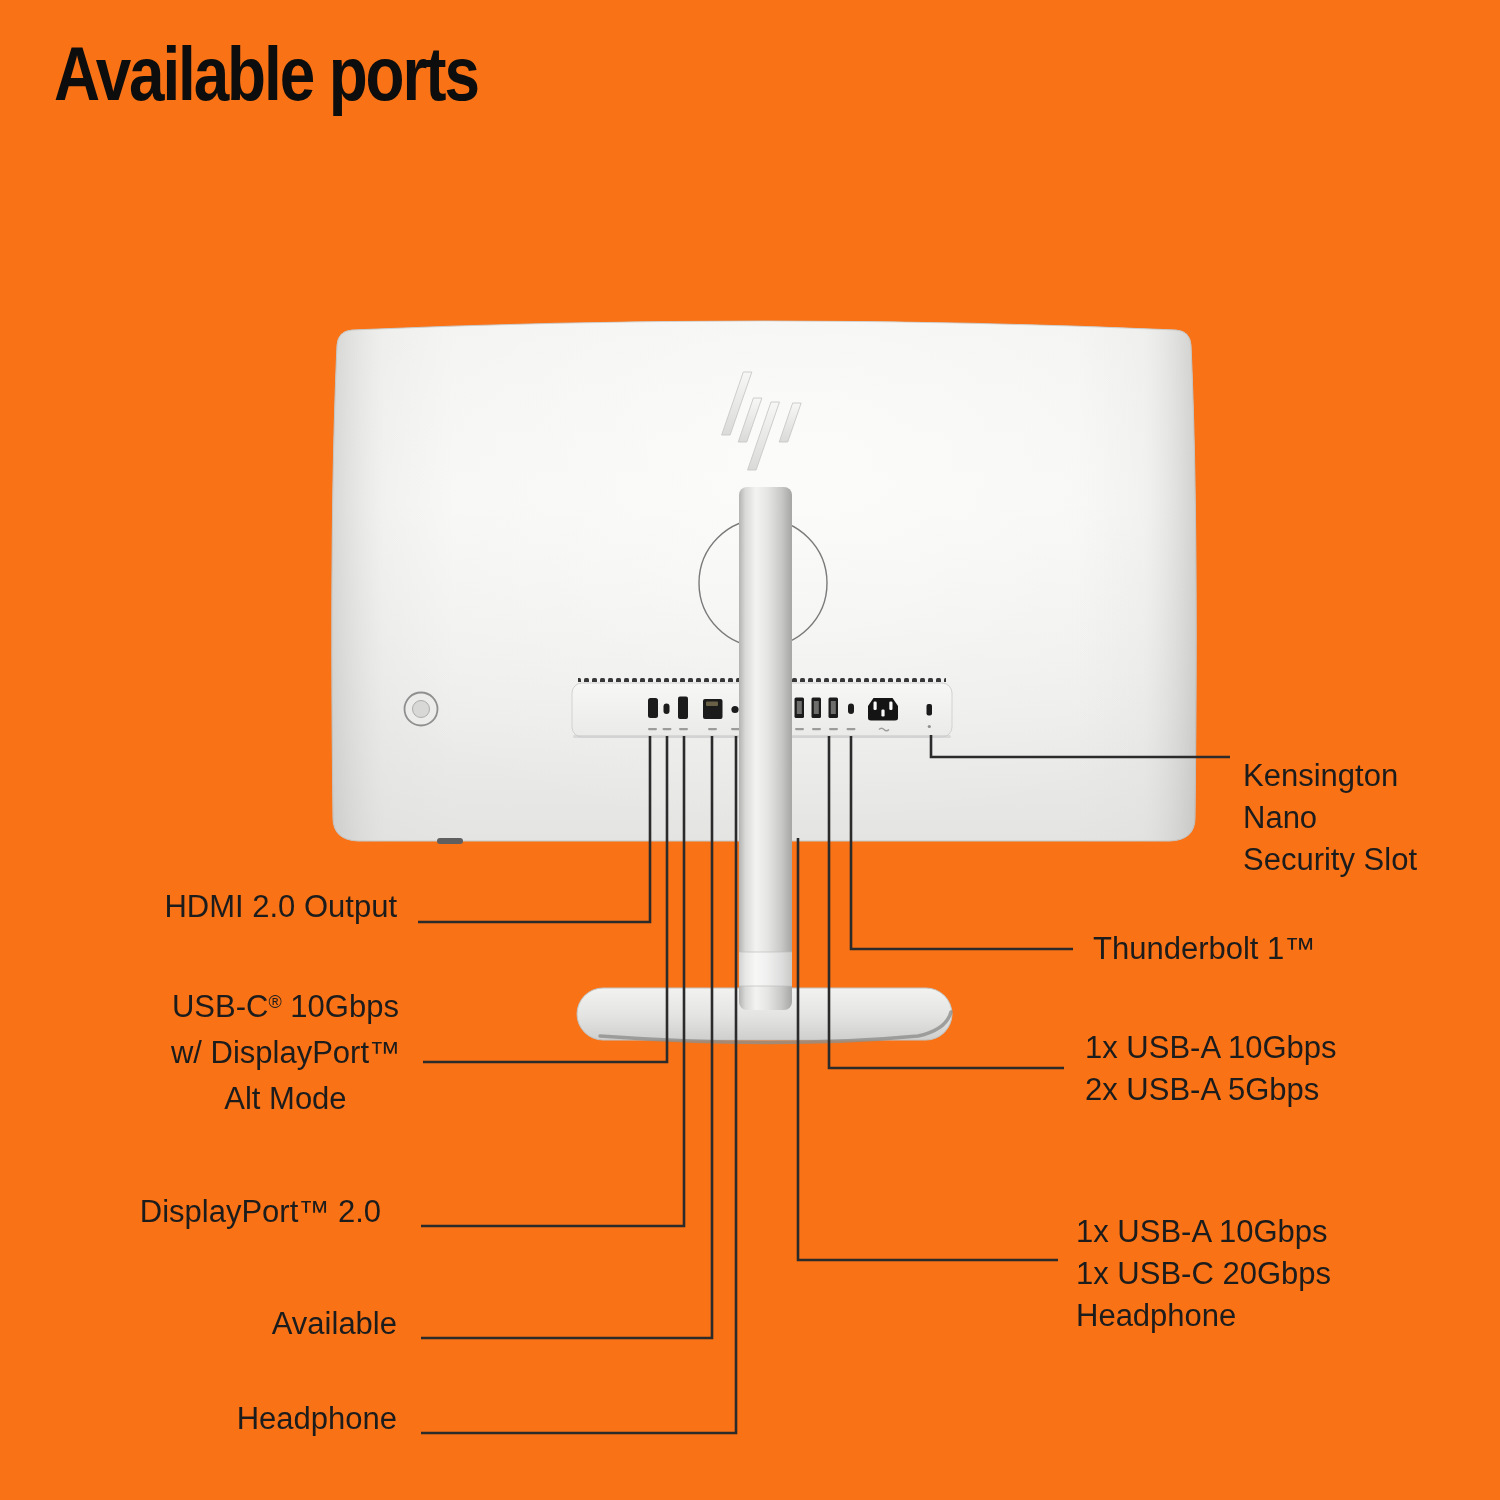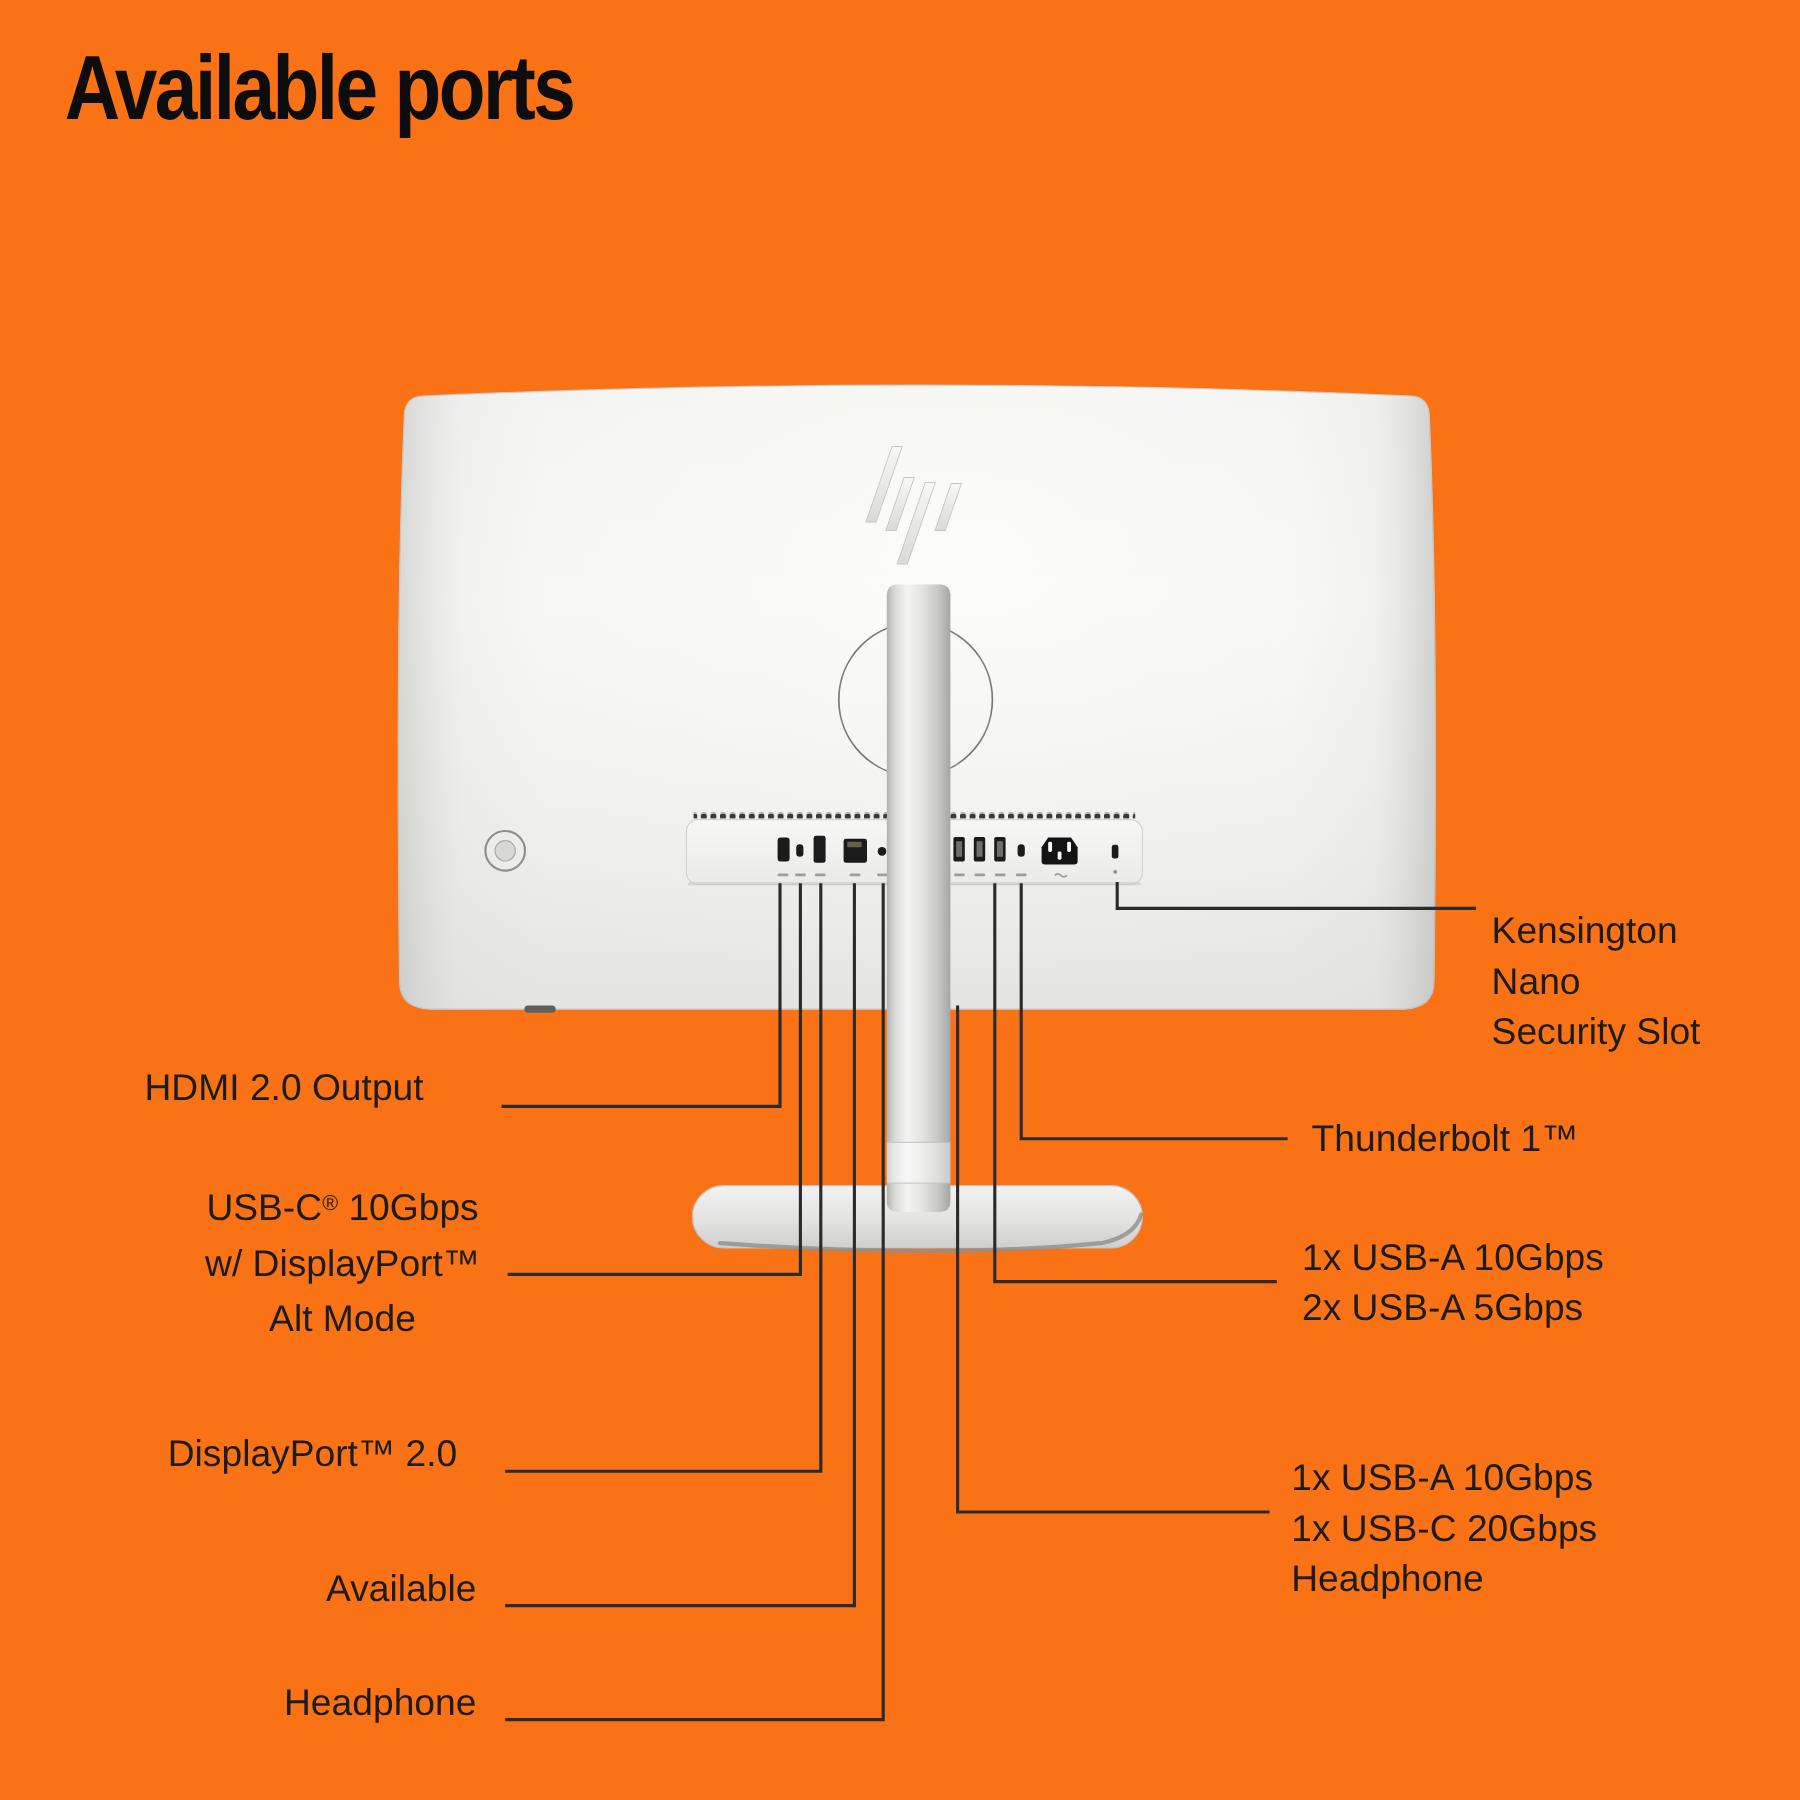--- a/index.html
+++ b/index.html
@@ -7,21 +7,21 @@
           font-family:"Liberation Sans","DejaVu Sans",sans-serif;}
   #art{position:absolute;left:0;top:0;}
   .page-title{position:absolute;left:54px;top:30px;margin:0;
               font-size:76px;font-weight:700;letter-spacing:-2.5px;color:#0d0d0d;
               transform:scaleX(0.84);transform-origin:left top;white-space:nowrap;}
   .callout-label{position:absolute;font-size:31px;line-height:42px;color:#1c1c1c;white-space:nowrap;}
   .align-r{text-align:right;}
   .lh46{line-height:46px;text-align:center;}
   .reg-mark{font-size:18px;vertical-align:9px;}
   
-  #lbl-hdmi{right:1147px;top:886px;}
+  #lbl-hdmi{right:1103px;top:886px;}
   #lbl-usbc{right:1100px;top:979px;}
   #lbl-dp{right:1119px;top:1191px;text-align:right;}
   #lbl-eth{right:1103px;top:1303px;}
   #lbl-hp{right:1103px;top:1398px;}
   #lbl-kensington{left:1243px;top:727px;margin-top:28px;}
   #lbl-tb{left:1093px;top:928px;}
   #lbl-usba{left:1085px;top:1027px;}
   #lbl-quick{left:1076px;top:1211px;}
 </style>
 </head>

